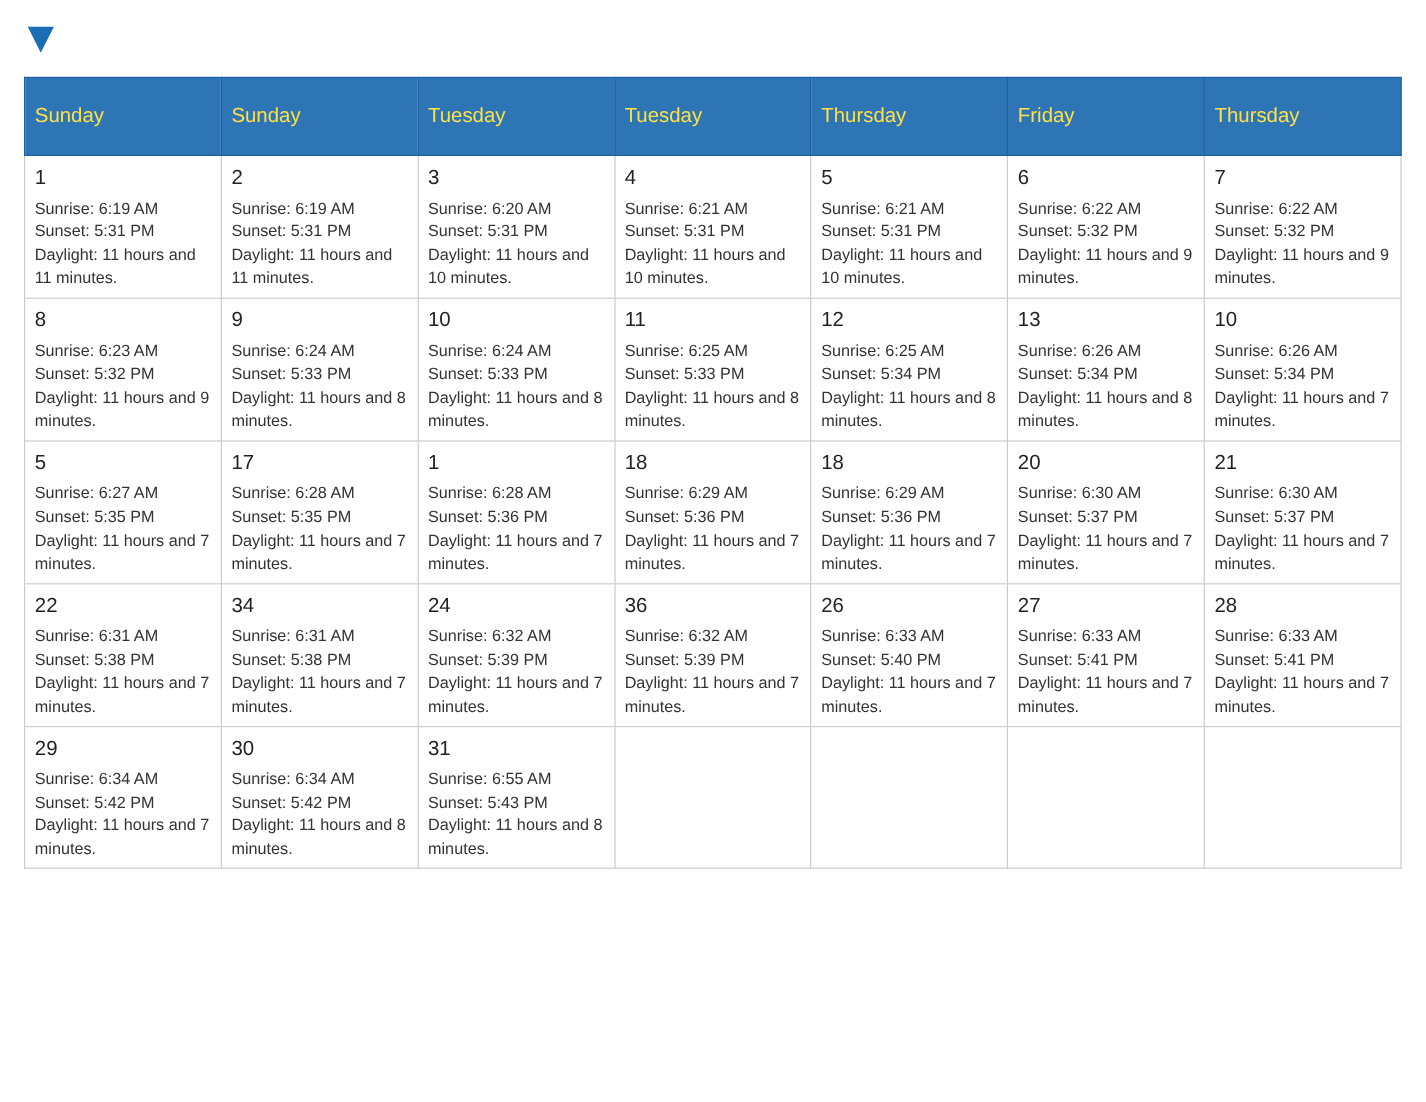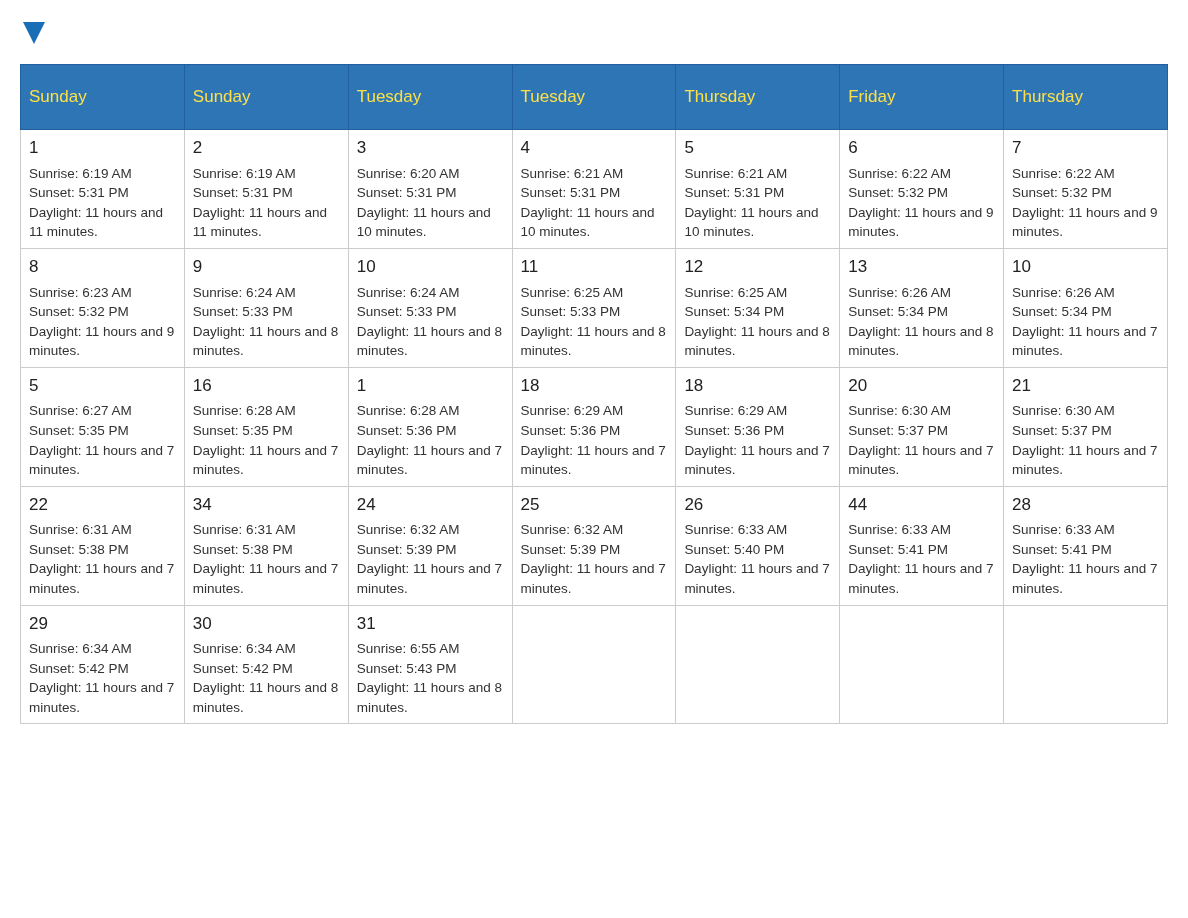--- a/index.html
+++ b/index.html
@@ -218,21 +218,21 @@
       </td>
       </tr>
       <tr>
         <td>
         <span class="day-num">5</span>
         <span>Sunrise: 6:27 AM</span><br>
         <span>Sunset: 5:35 PM</span><br>
         <span>Daylight: 11 hours and 7 minutes.</span>
       </td>
         <td>
-        <span class="day-num">16</span>
+        <span class="day-num">17</span>
         <span>Sunrise: 6:28 AM</span><br>
         <span>Sunset: 5:35 PM</span><br>
         <span>Daylight: 11 hours and 7 minutes.</span>
       </td>
         <td>
         <span class="day-num">1</span>
         <span>Sunrise: 6:28 AM</span><br>
         <span>Sunset: 5:36 PM</span><br>
         <span>Daylight: 11 hours and 7 minutes.</span>
       </td>
@@ -274,33 +274,33 @@
         <span>Sunset: 5:38 PM</span><br>
         <span>Daylight: 11 hours and 7 minutes.</span>
       </td>
         <td>
         <span class="day-num">24</span>
         <span>Sunrise: 6:32 AM</span><br>
         <span>Sunset: 5:39 PM</span><br>
         <span>Daylight: 11 hours and 7 minutes.</span>
       </td>
         <td>
-        <span class="day-num">25</span>
+        <span class="day-num">36</span>
         <span>Sunrise: 6:32 AM</span><br>
         <span>Sunset: 5:39 PM</span><br>
         <span>Daylight: 11 hours and 7 minutes.</span>
       </td>
         <td>
         <span class="day-num">26</span>
         <span>Sunrise: 6:33 AM</span><br>
         <span>Sunset: 5:40 PM</span><br>
         <span>Daylight: 11 hours and 7 minutes.</span>
       </td>
         <td>
-        <span class="day-num">44</span>
+        <span class="day-num">27</span>
         <span>Sunrise: 6:33 AM</span><br>
         <span>Sunset: 5:41 PM</span><br>
         <span>Daylight: 11 hours and 7 minutes.</span>
       </td>
         <td>
         <span class="day-num">28</span>
         <span>Sunrise: 6:33 AM</span><br>
         <span>Sunset: 5:41 PM</span><br>
         <span>Daylight: 11 hours and 7 minutes.</span>
       </td>

